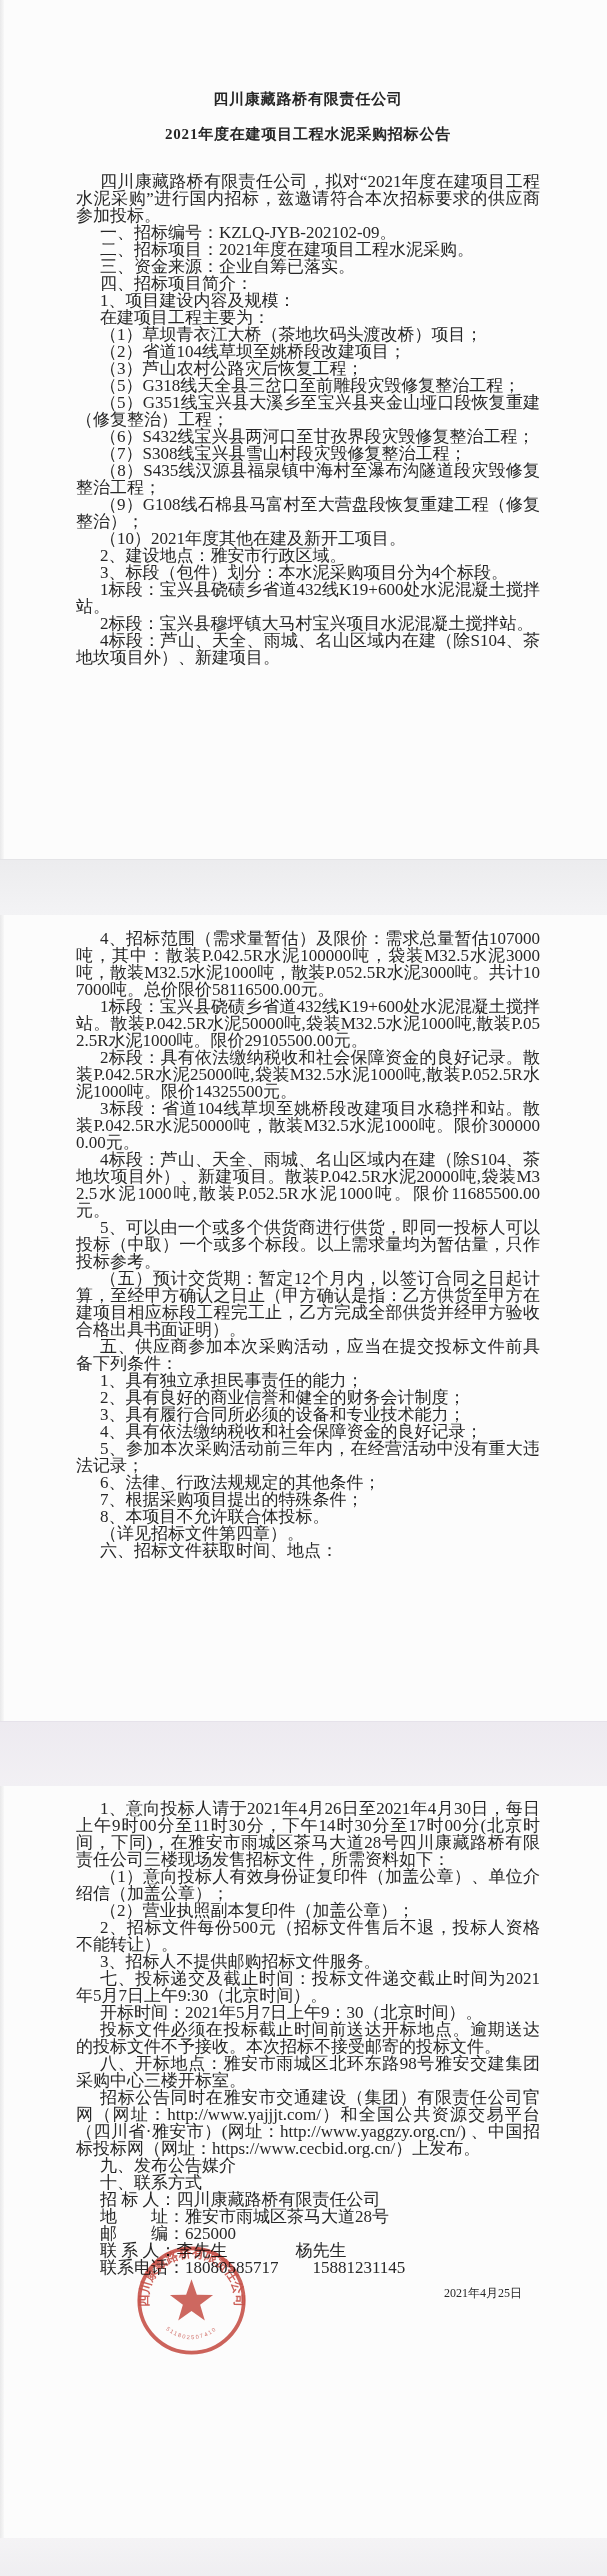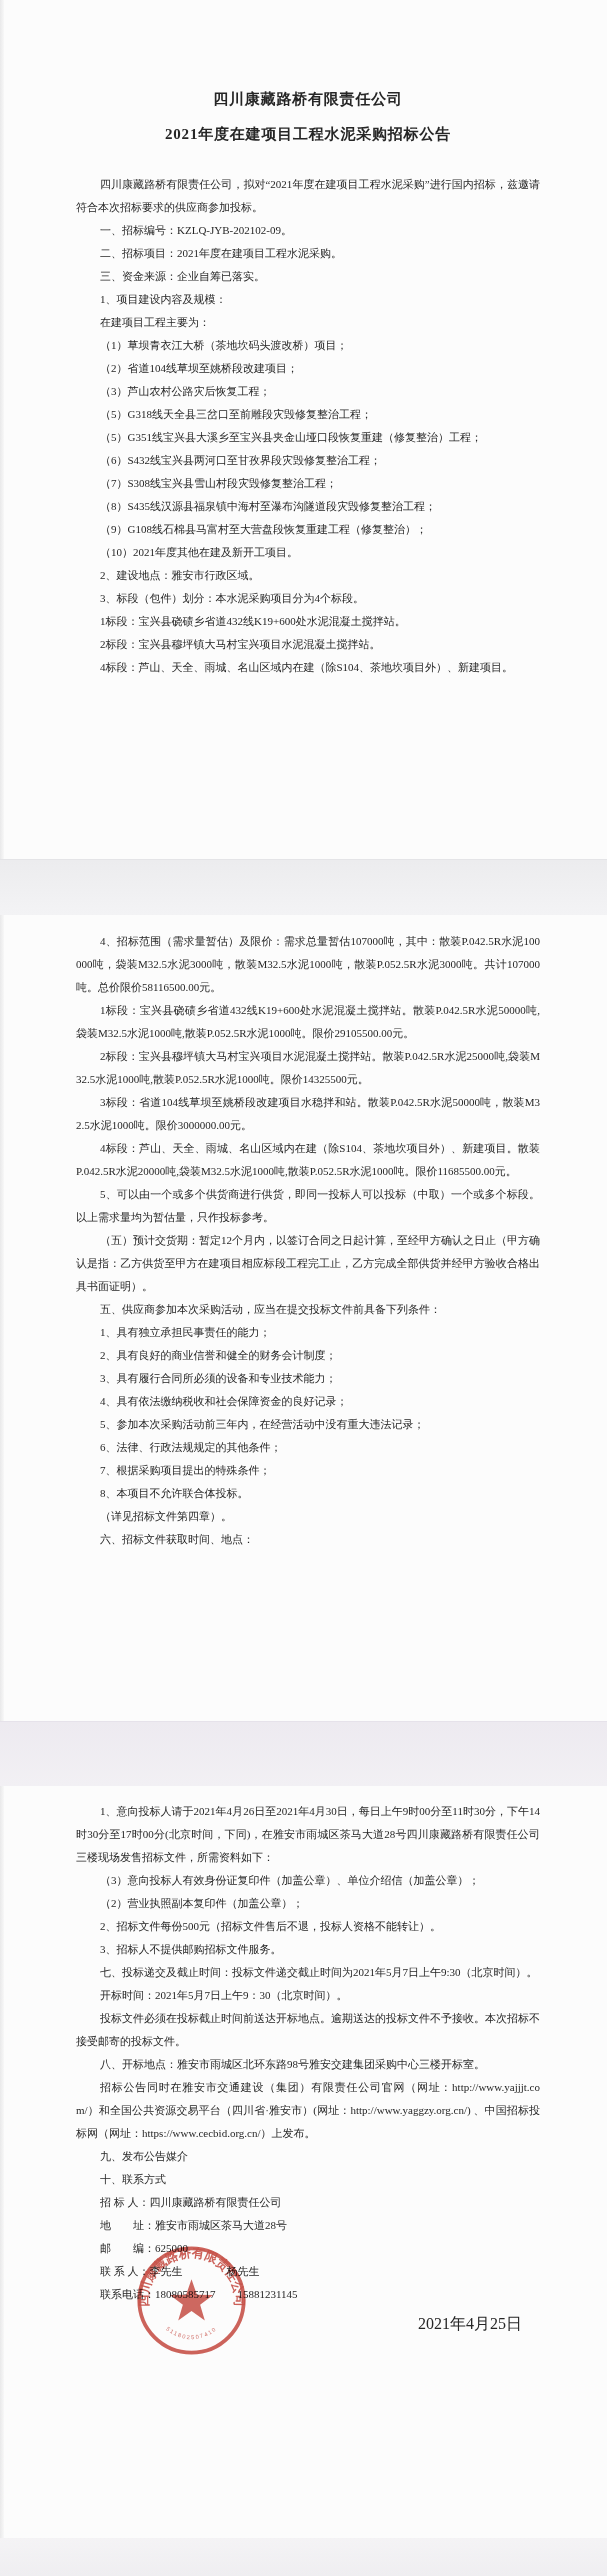--- a/index.html
+++ b/index.html
@@ -14,24 +14,24 @@
   .band{position:absolute;left:0;width:100%;}
   .band1{top:859px;height:55px;background:linear-gradient(#ececee,#f3f3f5);border-top:0.8px solid #e4e4e7;}
   .band2{top:1721px;height:64px;background:linear-gradient(#edeaf0,#f2f0f4);border-top:0.8px solid #e6e2ea;}
   .band3{top:2538px;height:38px;background:linear-gradient(#f4f3f5,#efeef1);}
   .page{position:absolute;left:76px;width:464px;}
   .page1{top:82px;}
   .page2{top:930px;}
   .page3{top:1800px;}
   .doc-title{margin:0;font-size:15px;line-height:35px;text-align:center;font-weight:700;letter-spacing:0.8px;}
   .title-block{margin-bottom:21px;}
-  .para{margin:0;font-size:11px;line-height:23px;text-align:justify;text-indent:24px;word-break:break-all;}
+  .para{margin:0;font-size:17px;line-height:17px;text-align:justify;text-indent:24px;word-break:break-all;}
   .para.bold{font-weight:400;}
   .para b{font-weight:400;}
-  .doc-date{font-size:16px;line-height:23px;text-align:right;padding-right:18px;margin-top:6px;}
+  .doc-date{font-size:12px;line-height:23px;text-align:right;padding-right:18px;margin-top:6px;}
   .seal{position:absolute;left:134px;top:2243px;width:115px;height:115px;mix-blend-mode:multiply;opacity:.88;}
 </style>
 </head>
 <body>
 
 <div class="scan">
   <div class="edge"></div>
   <div class="band band1"></div>
   <div class="band band2"></div>
   <div class="band band3"></div>
@@ -39,20 +39,21 @@
   <div class="page page1">
     <div class="title-block">
       <h1 class="doc-title">四川康藏路桥有限责任公司</h1>
       <h1 class="doc-title">2021年度在建项目工程水泥采购招标公告</h1>
     </div>
     <div class="paras">
         <p class="para">四川康藏路桥有限责任公司，拟对“2021年度在建项目工程水泥采购”进行国内招标，兹邀请符合本次招标要求的供应商参加投标。</p>
         <p class="para">一、招标编号：KZLQ-JYB-202102-09。</p>
         <p class="para">二、招标项目：2021年度在建项目工程水泥采购。</p>
         <p class="para">三、资金来源：企业自筹已落实。</p>
+        <p class="para">四、招标项目简介：</p>
         <p class="para">1、项目建设内容及规模：</p>
         <p class="para">在建项目工程主要为：</p>
         <p class="para">（1）草坝青衣江大桥（茶地坎码头渡改桥）项目；</p>
         <p class="para">（2）省道104线草坝至姚桥段改建项目；</p>
         <p class="para">（3）芦山农村公路灾后恢复工程；</p>
         <p class="para">（5）G318线天全县三岔口至前雕段灾毁修复整治工程；</p>
         <p class="para">（5）G351线宝兴县大溪乡至宝兴县夹金山垭口段恢复重建（修复整治）工程；</p>
         <p class="para">（6）S432线宝兴县两河口至甘孜界段灾毁修复整治工程；</p>
         <p class="para">（7）S308线宝兴县雪山村段灾毁修复整治工程；</p>
         <p class="para">（8）S435线汉源县福泉镇中海村至瀑布沟隧道段灾毁修复整治工程；</p>
@@ -63,21 +64,21 @@
         <p class="para">1标段：宝兴县硗碛乡省道432线K19+600处水泥混凝土搅拌站。</p>
         <p class="para">2标段：宝兴县穆坪镇大马村宝兴项目水泥混凝土搅拌站。</p>
         <p class="para">4标段：芦山、天全、雨城、名山区域内在建（除S104、茶地坎项目外）、新建项目。</p>
       </div>
   </div>
 
   <div class="page page2">
     <div class="paras">
         <p class="para">4、招标范围（需求量暂估）及限价：需求总量暂估107000吨，其中：散装P.042.5R水泥100000吨，袋装M32.5水泥3000吨，散装M32.5水泥1000吨，散装P.052.5R水泥3000吨。共计107000吨。总价限价58116500.00元。</p>
         <p class="para">1标段：宝兴县硗碛乡省道432线K19+600处水泥混凝土搅拌站。散装P.042.5R水泥50000吨,袋装M32.5水泥1000吨,散装P.052.5R水泥1000吨。限价29105500.00元。</p>
-        <p class="para">2标段：宝兴县穆坪镇大马村宝兴项目水泥混凝土搅拌站。散装P.042.5R水泥25000吨,袋装M32.5水泥1000吨,散装P.052.5R水泥1000吨。限价14325500元。</p>
+        <p class="para">2标段：具有依法缴纳税收和社会保障资金的良好记录。散装P.042.5R水泥25000吨,袋装M32.5水泥1000吨,散装P.052.5R水泥1000吨。限价14325500元。</p>
         <p class="para">3标段：省道104线草坝至姚桥段改建项目水稳拌和站。散装P.042.5R水泥50000吨，散装M32.5水泥1000吨。限价3000000.00元。</p>
         <p class="para">4标段：芦山、天全、雨城、名山区域内在建（除S104、茶地坎项目外）、新建项目。散装P.042.5R水泥20000吨,袋装M32.5水泥1000吨,散装P.052.5R水泥1000吨。限价11685500.00元。</p>
         <p class="para">5、可以由一个或多个供货商进行供货，即同一投标人可以投标（中取）一个或多个标段。以上需求量均为暂估量，只作投标参考。</p>
         <p class="para">（五）预计交货期：暂定12个月内，以签订合同之日起计算，至经甲方确认之日止（甲方确认是指：乙方供货至甲方在建项目相应标段工程完工止，乙方完成全部供货并经甲方验收合格出具书面证明）。</p>
         <p class="para bold">五、供应商参加本次采购活动，应当在提交投标文件前具备下列条件：</p>
         <p class="para">1、具有独立承担民事责任的能力；</p>
         <p class="para">2、具有良好的商业信誉和健全的财务会计制度；</p>
         <p class="para">3、具有履行合同所必须的设备和专业技术能力；</p>
         <p class="para">4、具有依法缴纳税收和社会保障资金的良好记录；</p>
         <p class="para">5、参加本次采购活动前三年内，在经营活动中没有重大违法记录；</p>
@@ -85,21 +86,21 @@
         <p class="para">7、根据采购项目提出的特殊条件；</p>
         <p class="para">8、本项目不允许联合体投标。</p>
         <p class="para">（详见招标文件第四章）。</p>
         <p class="para bold">六、招标文件获取时间、地点：</p>
       </div>
   </div>
 
   <div class="page page3">
     <div class="paras">
         <p class="para">1、意向投标人请于2021年4月26日至2021年4月30日，每日上午9时00分至11时30分，下午14时30分至17时00分(北京时间，下同)，在雅安市雨城区茶马大道28号四川康藏路桥有限责任公司三楼现场发售招标文件，所需资料如下：</p>
-        <p class="para">（3）意向投标人有效身份证复印件（加盖公章）、单位介绍信（加盖公章）；</p>
+        <p class="para">（1）意向投标人有效身份证复印件（加盖公章）、单位介绍信（加盖公章）；</p>
         <p class="para">（2）营业执照副本复印件（加盖公章）；</p>
         <p class="para">2、招标文件每份500元（招标文件售后不退，投标人资格不能转让）。</p>
         <p class="para">3、招标人不提供邮购招标文件服务。</p>
         <p class="para bold">七、投标递交及截止时间：投标文件递交截止时间为2021年5月7日上午9:30（北京时间）。</p>
         <p class="para">开标时间：2021年5月7日上午9：30（北京时间）。</p>
         <p class="para">投标文件必须在投标截止时间前送达开标地点。逾期送达的投标文件不予接收。本次招标不接受邮寄的投标文件。</p>
         <p class="para"><b>八、开标地点：</b>雅安市雨城区北环东路98号雅安交建集团采购中心三楼开标室。</p>
         <p class="para">招标公告同时在雅安市交通建设（集团）有限责任公司官网（网址：http://www.yajjjt.com/）和全国公共资源交易平台（四川省·雅安市）(网址：http://www.yaggzy.org.cn/) 、中国招标投标网（网址：https://www.cecbid.org.cn/）上发布。</p>
         <p class="para bold">九、发布公告媒介</p>
         <p class="para bold">十、联系方式</p>

